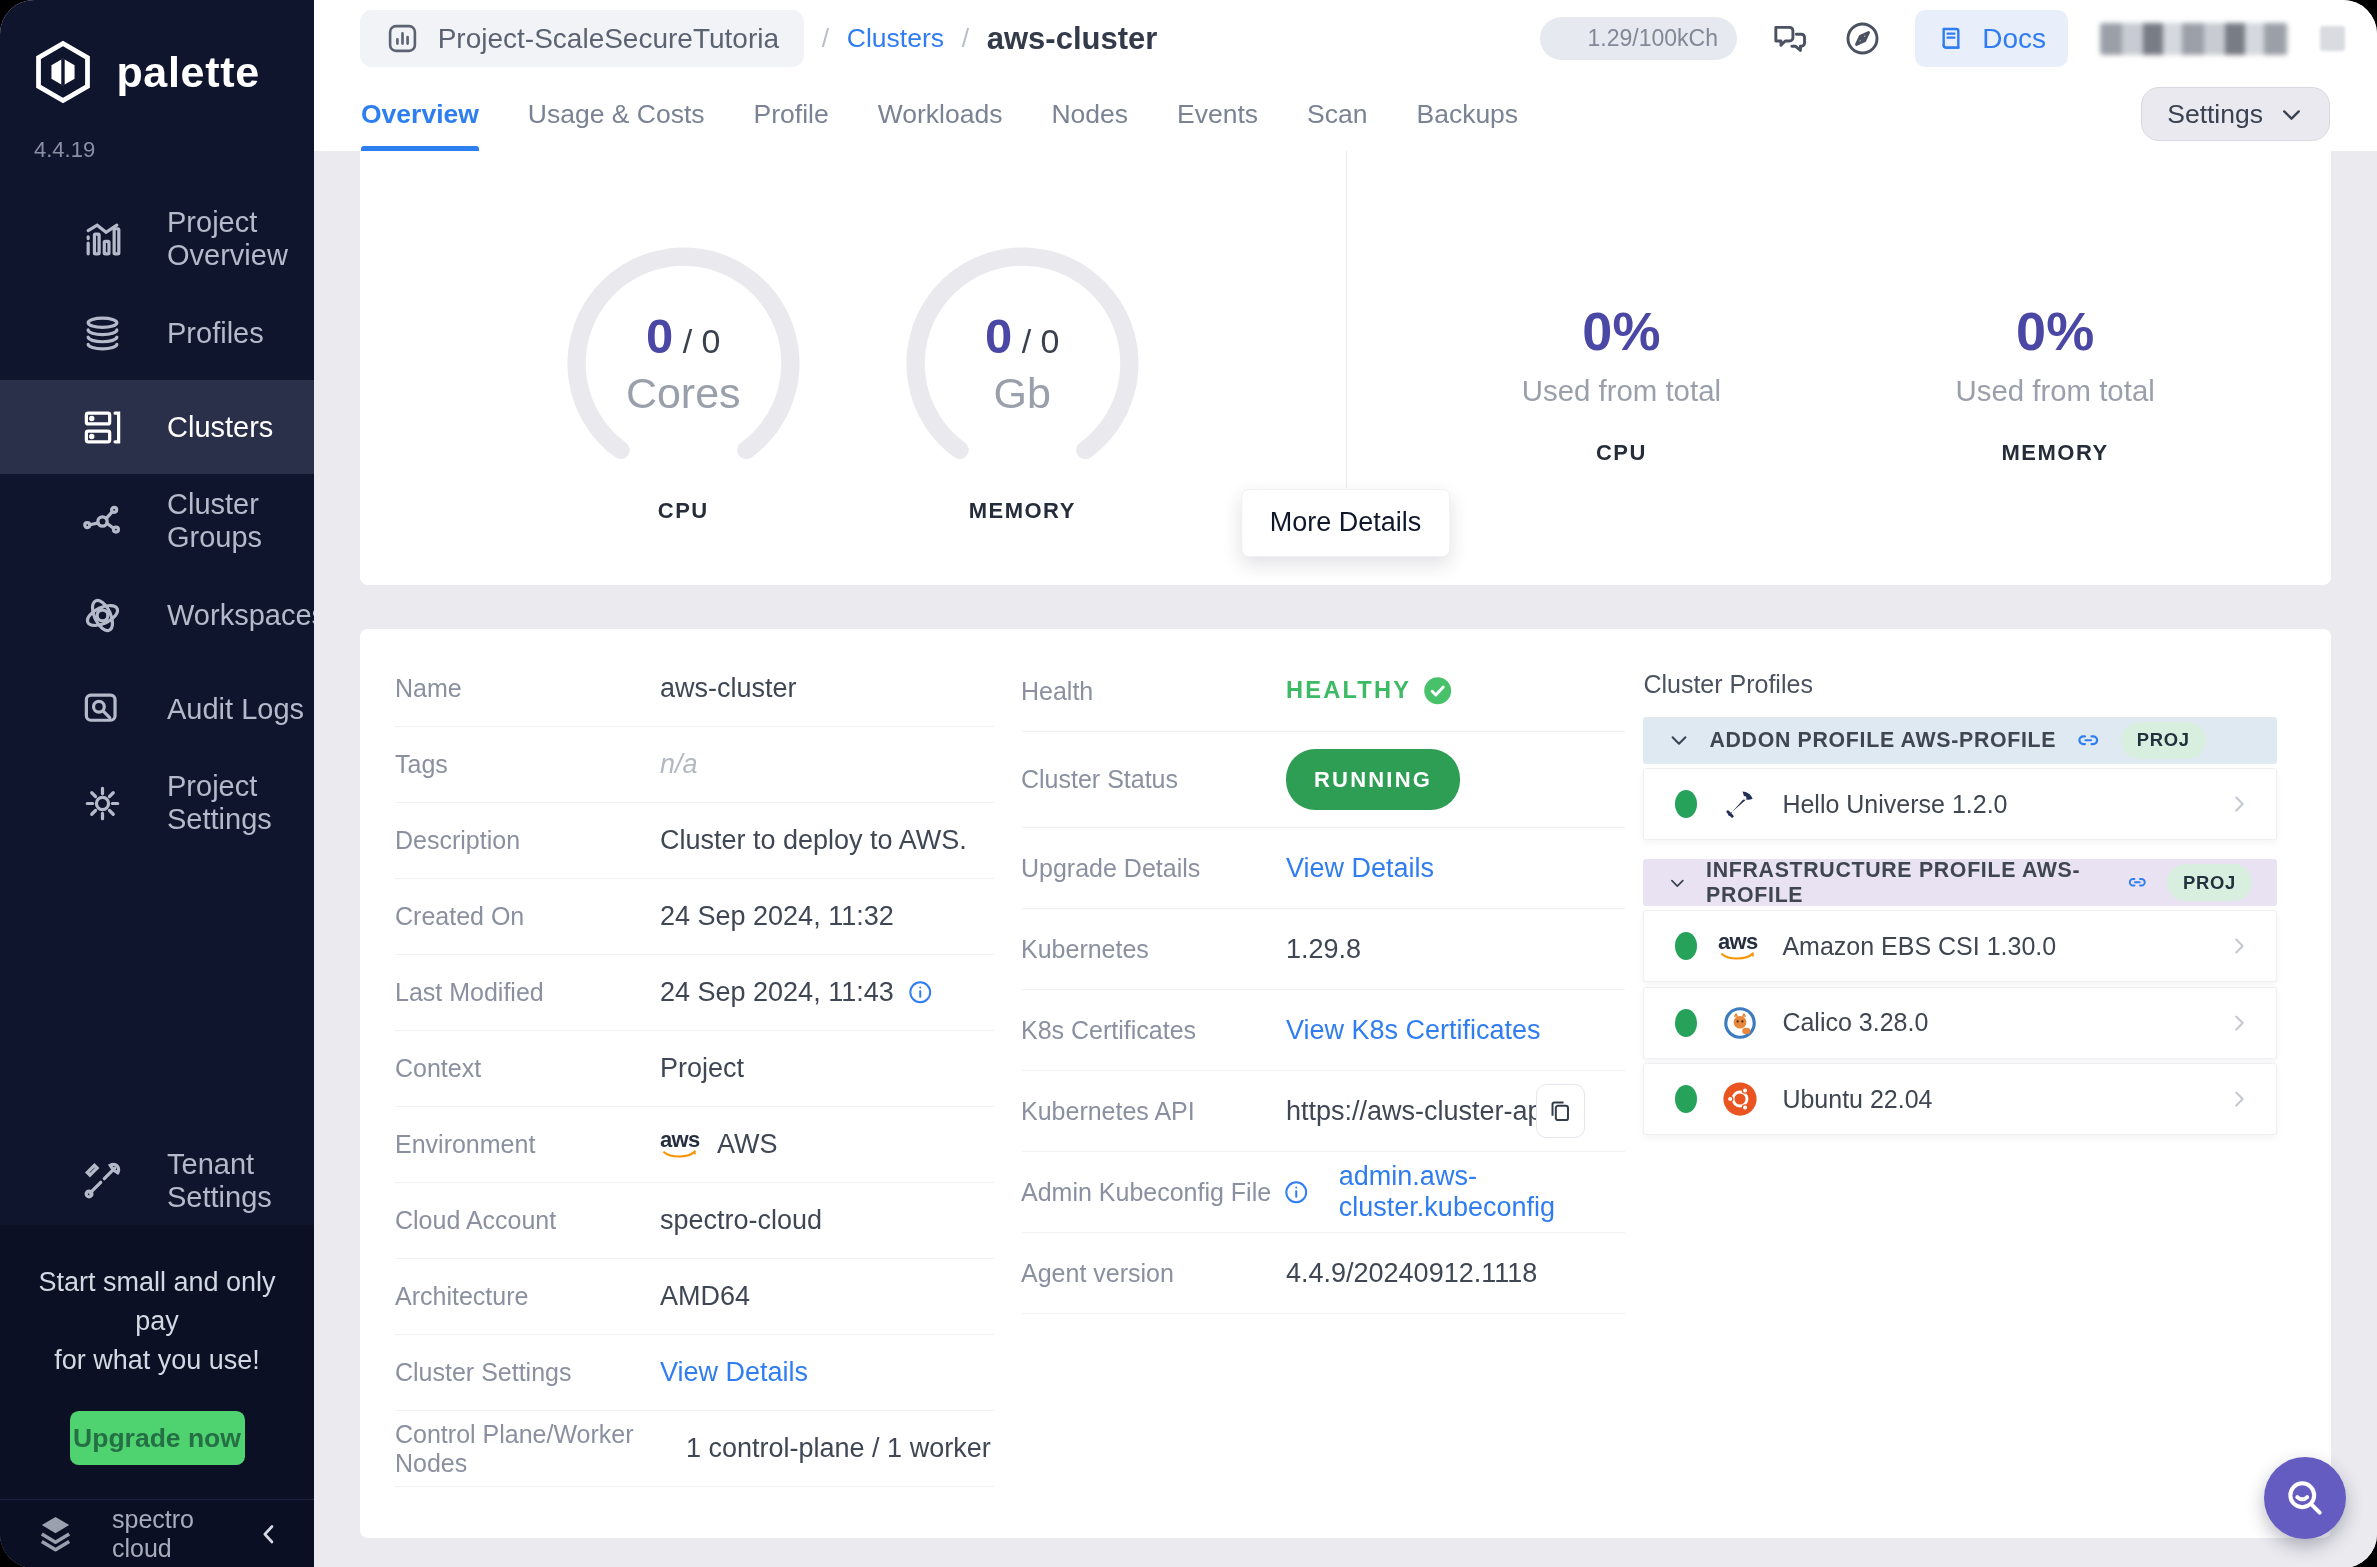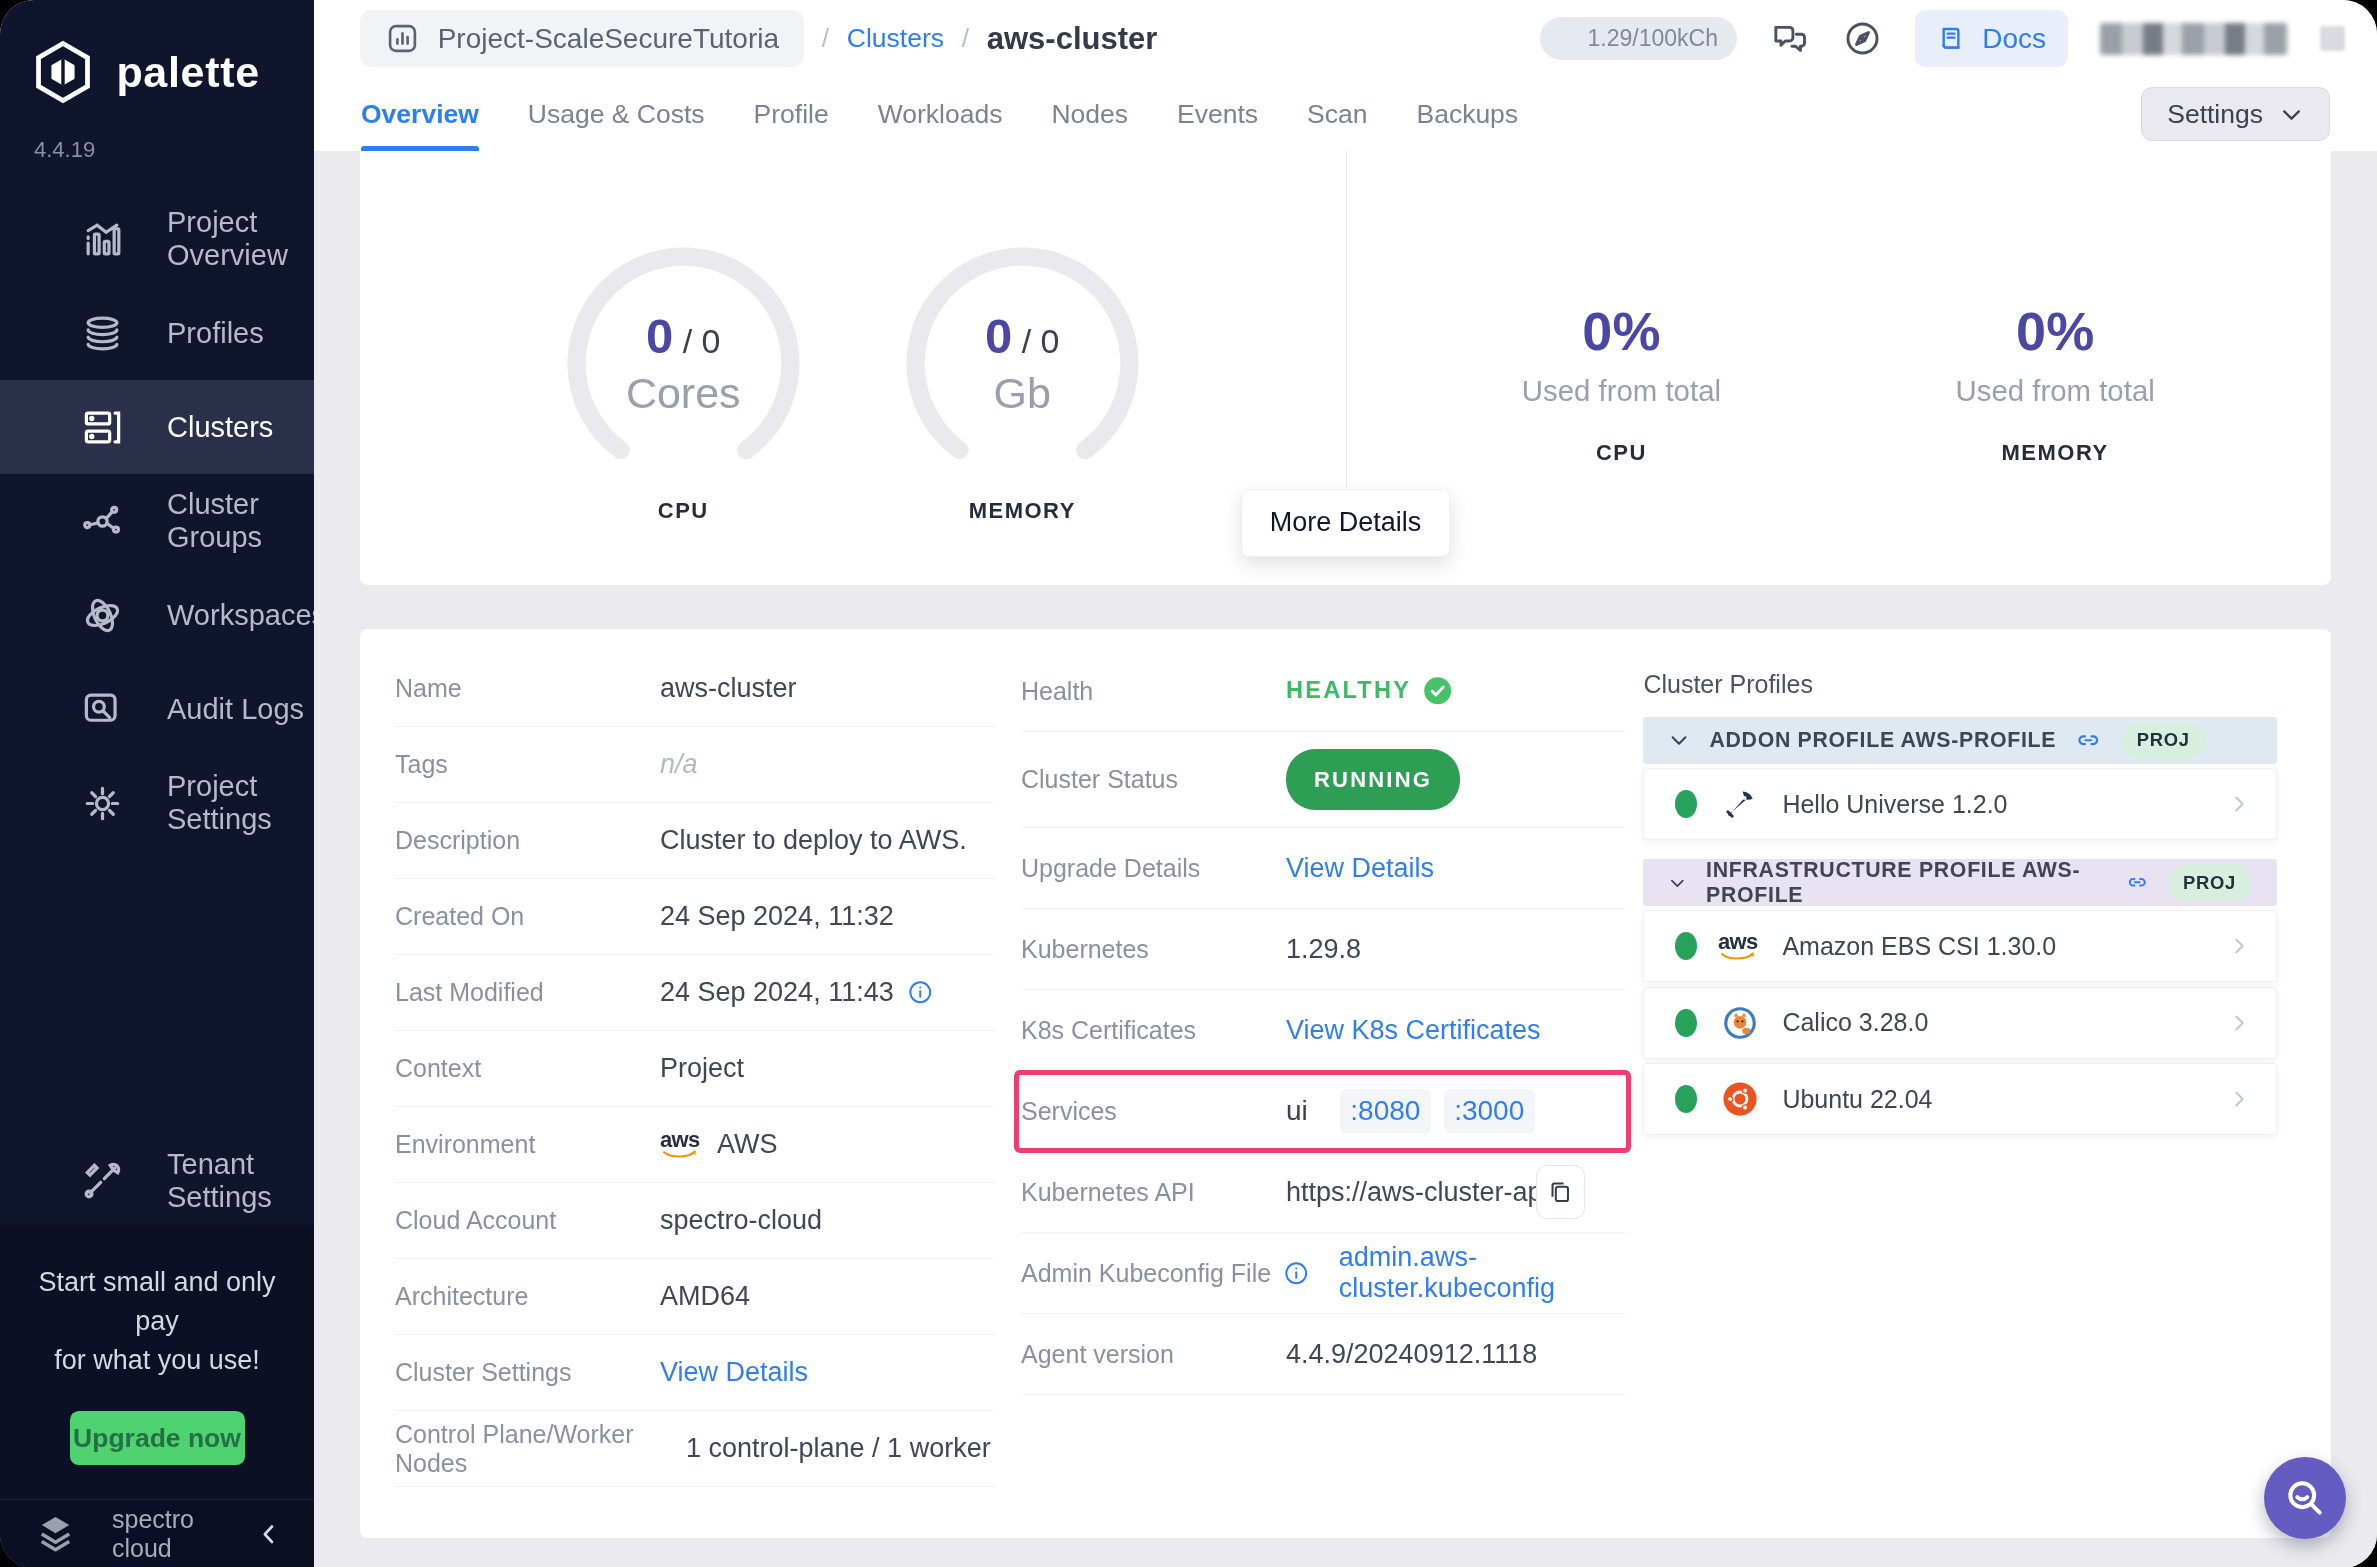--- a/index.html
+++ b/index.html
@@ -41,21 +41,21 @@
   .docs-chip { background:#e9eefb; border-radius:10.3px; height:57px; display:flex; align-items:center; gap:13.2px; padding:0 22px; cursor:pointer; }
   .docs-chip svg { width:32px; height:32px; color:#2f7df0; }
   .docs-chip span { color:#2f7df0; font-size:28px; }
   .redacted { width:188px; height:32px; border-radius:2.9px; filter:blur(2.9px); background:repeating-linear-gradient(90deg,#9ba0a8 0 22px,#c8ccd2 22px 43px,#777c85 43px 63px,#d5d8dd 63px 82px); }
   .redacted-sm { width:25px; height:25px; border-radius:2.9px; background:#d9dbe0; filter:blur(1.5px); }
 
   .tabsbar { background:#fff; height:74px; display:flex; align-items:center; padding:0 47px; gap:49px; }
   .tab { font-size:26.5px; color:#7a8393; height:74px; display:flex; align-items:center; position:relative; cursor:pointer; white-space:nowrap; }
   .tab.active { color:#2d7ff0; font-weight:600; }
   .tab.active::after { content:""; position:absolute; left:0; right:0; bottom:0; height:5.2px; background:#2d7ff0; border-radius:2.9px 2.9px 0 0; }
-  .settings-btn { margin-left:auto; background:#e9e9ef; border:1.5px solid #d8d8e0; border-radius:11px; height:54px; padding:4px 25px; display:flex; align-items:center; gap:16px; font-family:inherit; font-size:26.5px; color:#3a4150; cursor:pointer; }
+  .settings-btn { margin-left:auto; background:#e9e9ef; border:1.5px solid #d8d8e0; border-radius:18px; height:54px; padding:4px 25px; display:flex; align-items:center; gap:16px; font-family:inherit; font-size:26.5px; color:#3a4150; cursor:pointer; }
   .settings-btn svg { width:25px; height:25px; }
 
   .content { flex:1; padding:0 46px; background:#eaeaef; }
   .card { background:#fff; border-radius:7.4px; }
   .card1 { height:434px; position:relative; display:flex; border-radius:0 0 7.4px 7.4px; }
   .vdivider { position:absolute; left:50%; top:0; width:1.5px; height:337px; background:#e9ebf0; }
   .gauges-half { width:50%; display:flex; align-items:center; justify-content:center; gap:96px; padding-top:29.4px; }
   .gauge-block { text-align:center; }
   .gauge-wrap { position:relative; width:243px; height:243px; }
   .gauge-wrap svg { width:243px; height:243px; }
@@ -418,29 +418,20 @@
             <span class="link">View Details</span>
           </div>
           <div class="row">
             <span class="lbl">Kubernetes</span>
             <span class="val">1.29.8</span>
           </div>
           <div class="row">
             <span class="lbl">K8s Certificates</span>
             <span class="link">View K8s Certificates</span>
           </div>
-          <div class="row svc-row">
-            <div class="svc-highlight"></div>
-            <span class="lbl">Services</span>
-            <span class="val">
-              <span class="svc-name">ui</span>
-              <span class="port-chip">:8080</span>
-              <span class="port-chip">:3000</span>
-            </span>
-          </div>
           <div class="row">
             <span class="lbl">Kubernetes API</span>
             <span class="api-val">https://aws-cluster-apiserve...</span>
             <button class="copy-btn">
               <svg viewBox="0 0 24 24" fill="none" stroke="currentColor" stroke-width="1.8" stroke-linejoin="round">
                   <rect x="8" y="7" width="11" height="13" rx="2"></rect>
                   <path d="M5 16V5.5A1.5 1.5 0 0 1 6.5 4H15"></path>
                 </svg>
             </button>
           </div>

